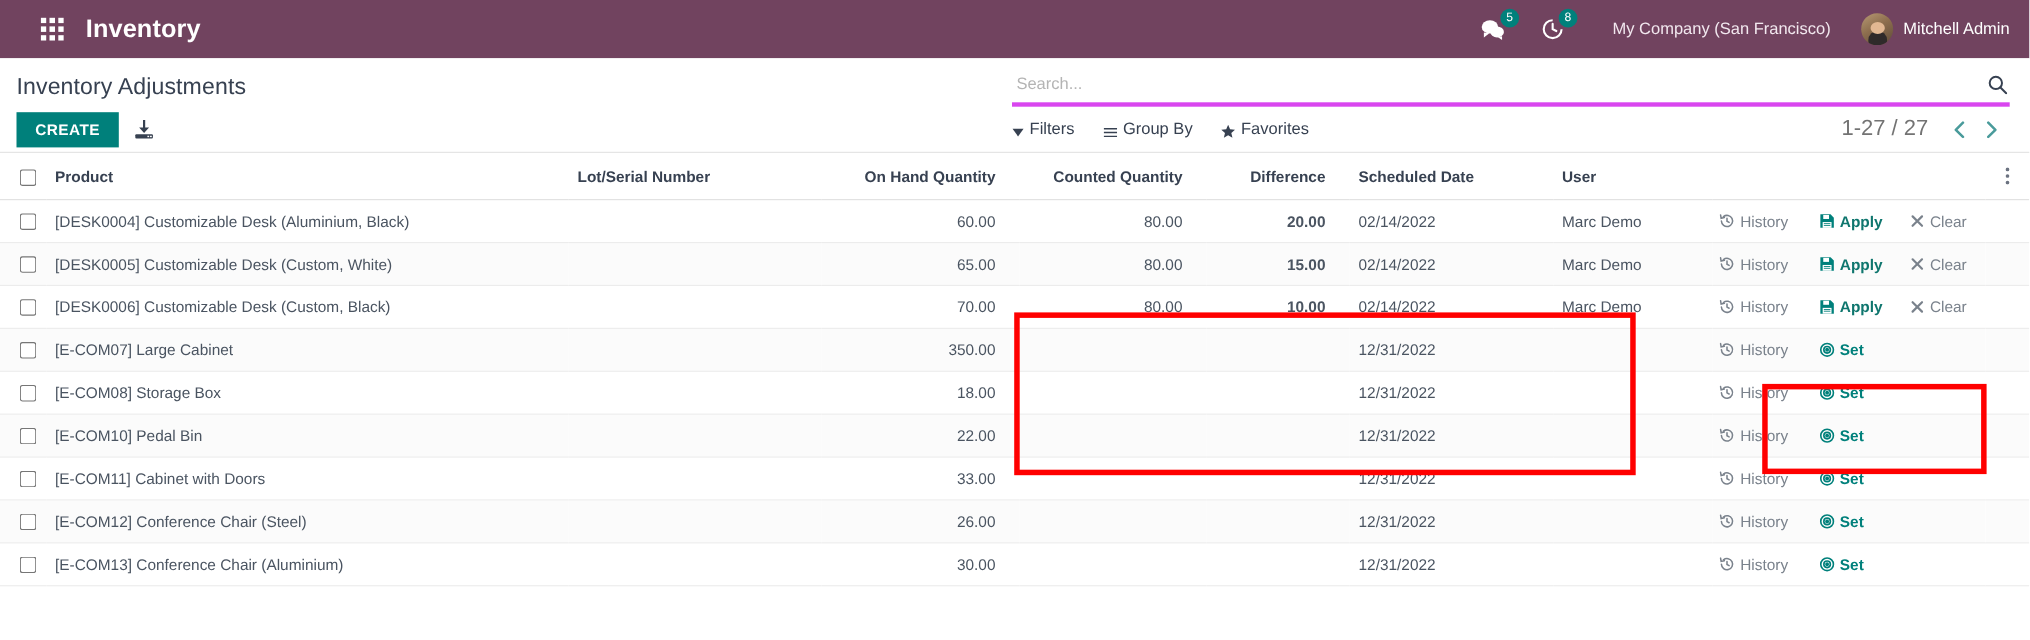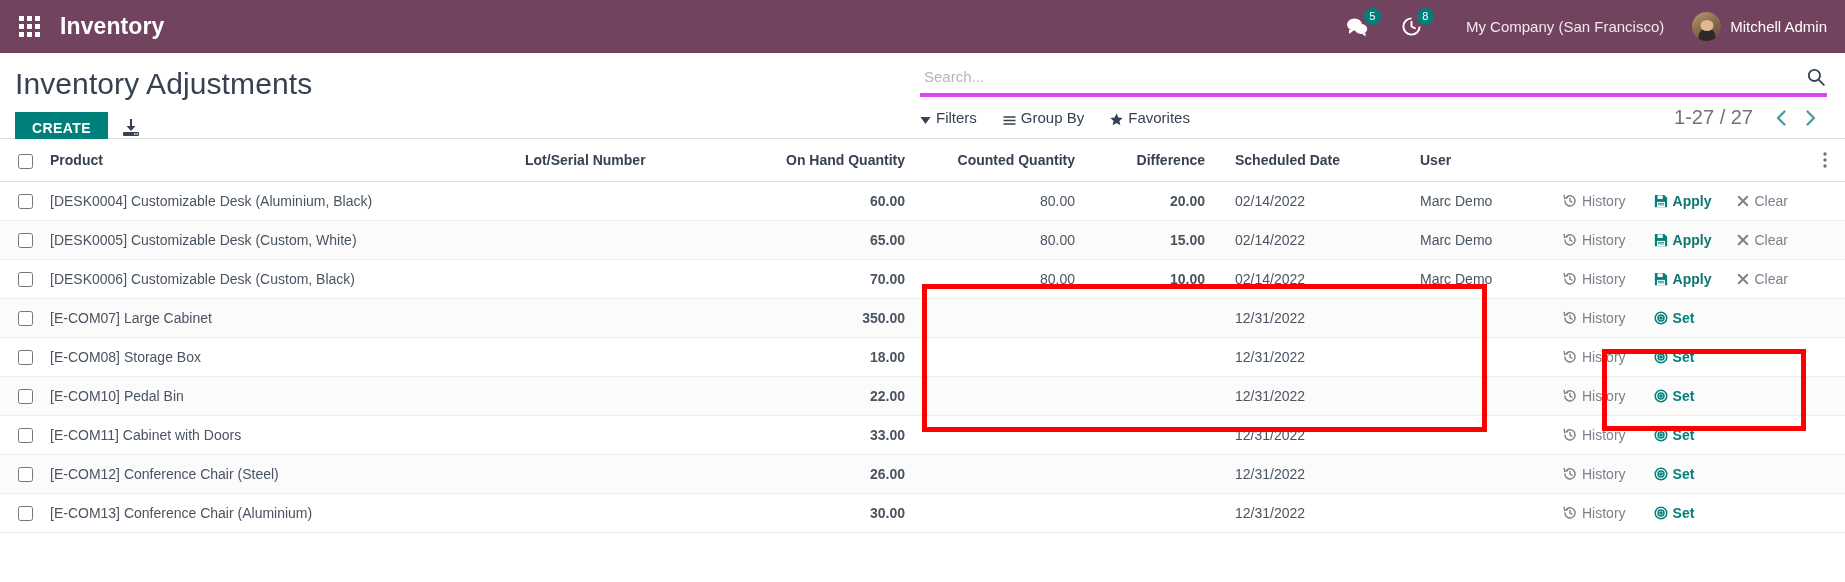--- a/index.html
+++ b/index.html
@@ -10,21 +10,21 @@
     overflow: hidden;
     -webkit-font-smoothing: antialiased;
   }
 
   
   .navbar {
     height: 53px;
     background: #71435f;
     display: flex;
     align-items: center;
-    padding: 0 18px 0 8px;
+    padding: 0 18px 0 26px;
     color: #ffffff;
     position: relative;
   }
   .apps-grid {
     width: 42px; height: 40px;
     display: flex; align-items: center; justify-content: center;
     cursor: pointer;
   }
   .apps-grid svg { display: block; }
   .brand {
@@ -109,21 +109,21 @@
   .control-panel {
     background: #ffffff;
     border-bottom: 1px solid #dfdfdf;
     padding: 0;
     display: flex;
     position: relative;
     height: 86px;
   }
   .cp-left { width: 920px; padding: 14px 0 0 15px; }
   .page-title {
-    font-size: 30px;
+    font-size: 21px;
     color: #374151;
     font-weight: normal;
     margin-bottom: 11px;
     letter-spacing: 0.1px;
   }
   .cp-buttons { display: flex; align-items: center; gap: 8px; }
   .btn-create {
     background: #00807b;
     color: #ffffff;
     border: none;
@@ -232,21 +232,21 @@
     overflow: hidden;
     text-overflow: ellipsis;
     vertical-align: middle;
   }
   tbody tr:nth-child(odd) { background: #ffffff; }
   tbody tr:nth-child(even) { background: #fbfbfb; }
 
   .col-check  { width: 42px; }
   .col-prod   { width: 475px; }
   .col-lot    { width: 230px; }
-  .col-onhand { width: 180px; font-weight: bold; }
+  .col-onhand { width: 180px; }
   .col-counted{ width: 170px; }
   .col-diff   { width: 130px; }
   .col-sched  { width: 185px; }
   .col-user   { width: 145px; }
   .col-act    { width: auto; }
   .col-opt    { width: 40px; }
 
   .num { text-align: right; padding-right: 22px !important; }
   .hdr-num { text-align: right !important; padding-right: 22px !important; }
   .hdr-lot { padding-left: 10px; }

